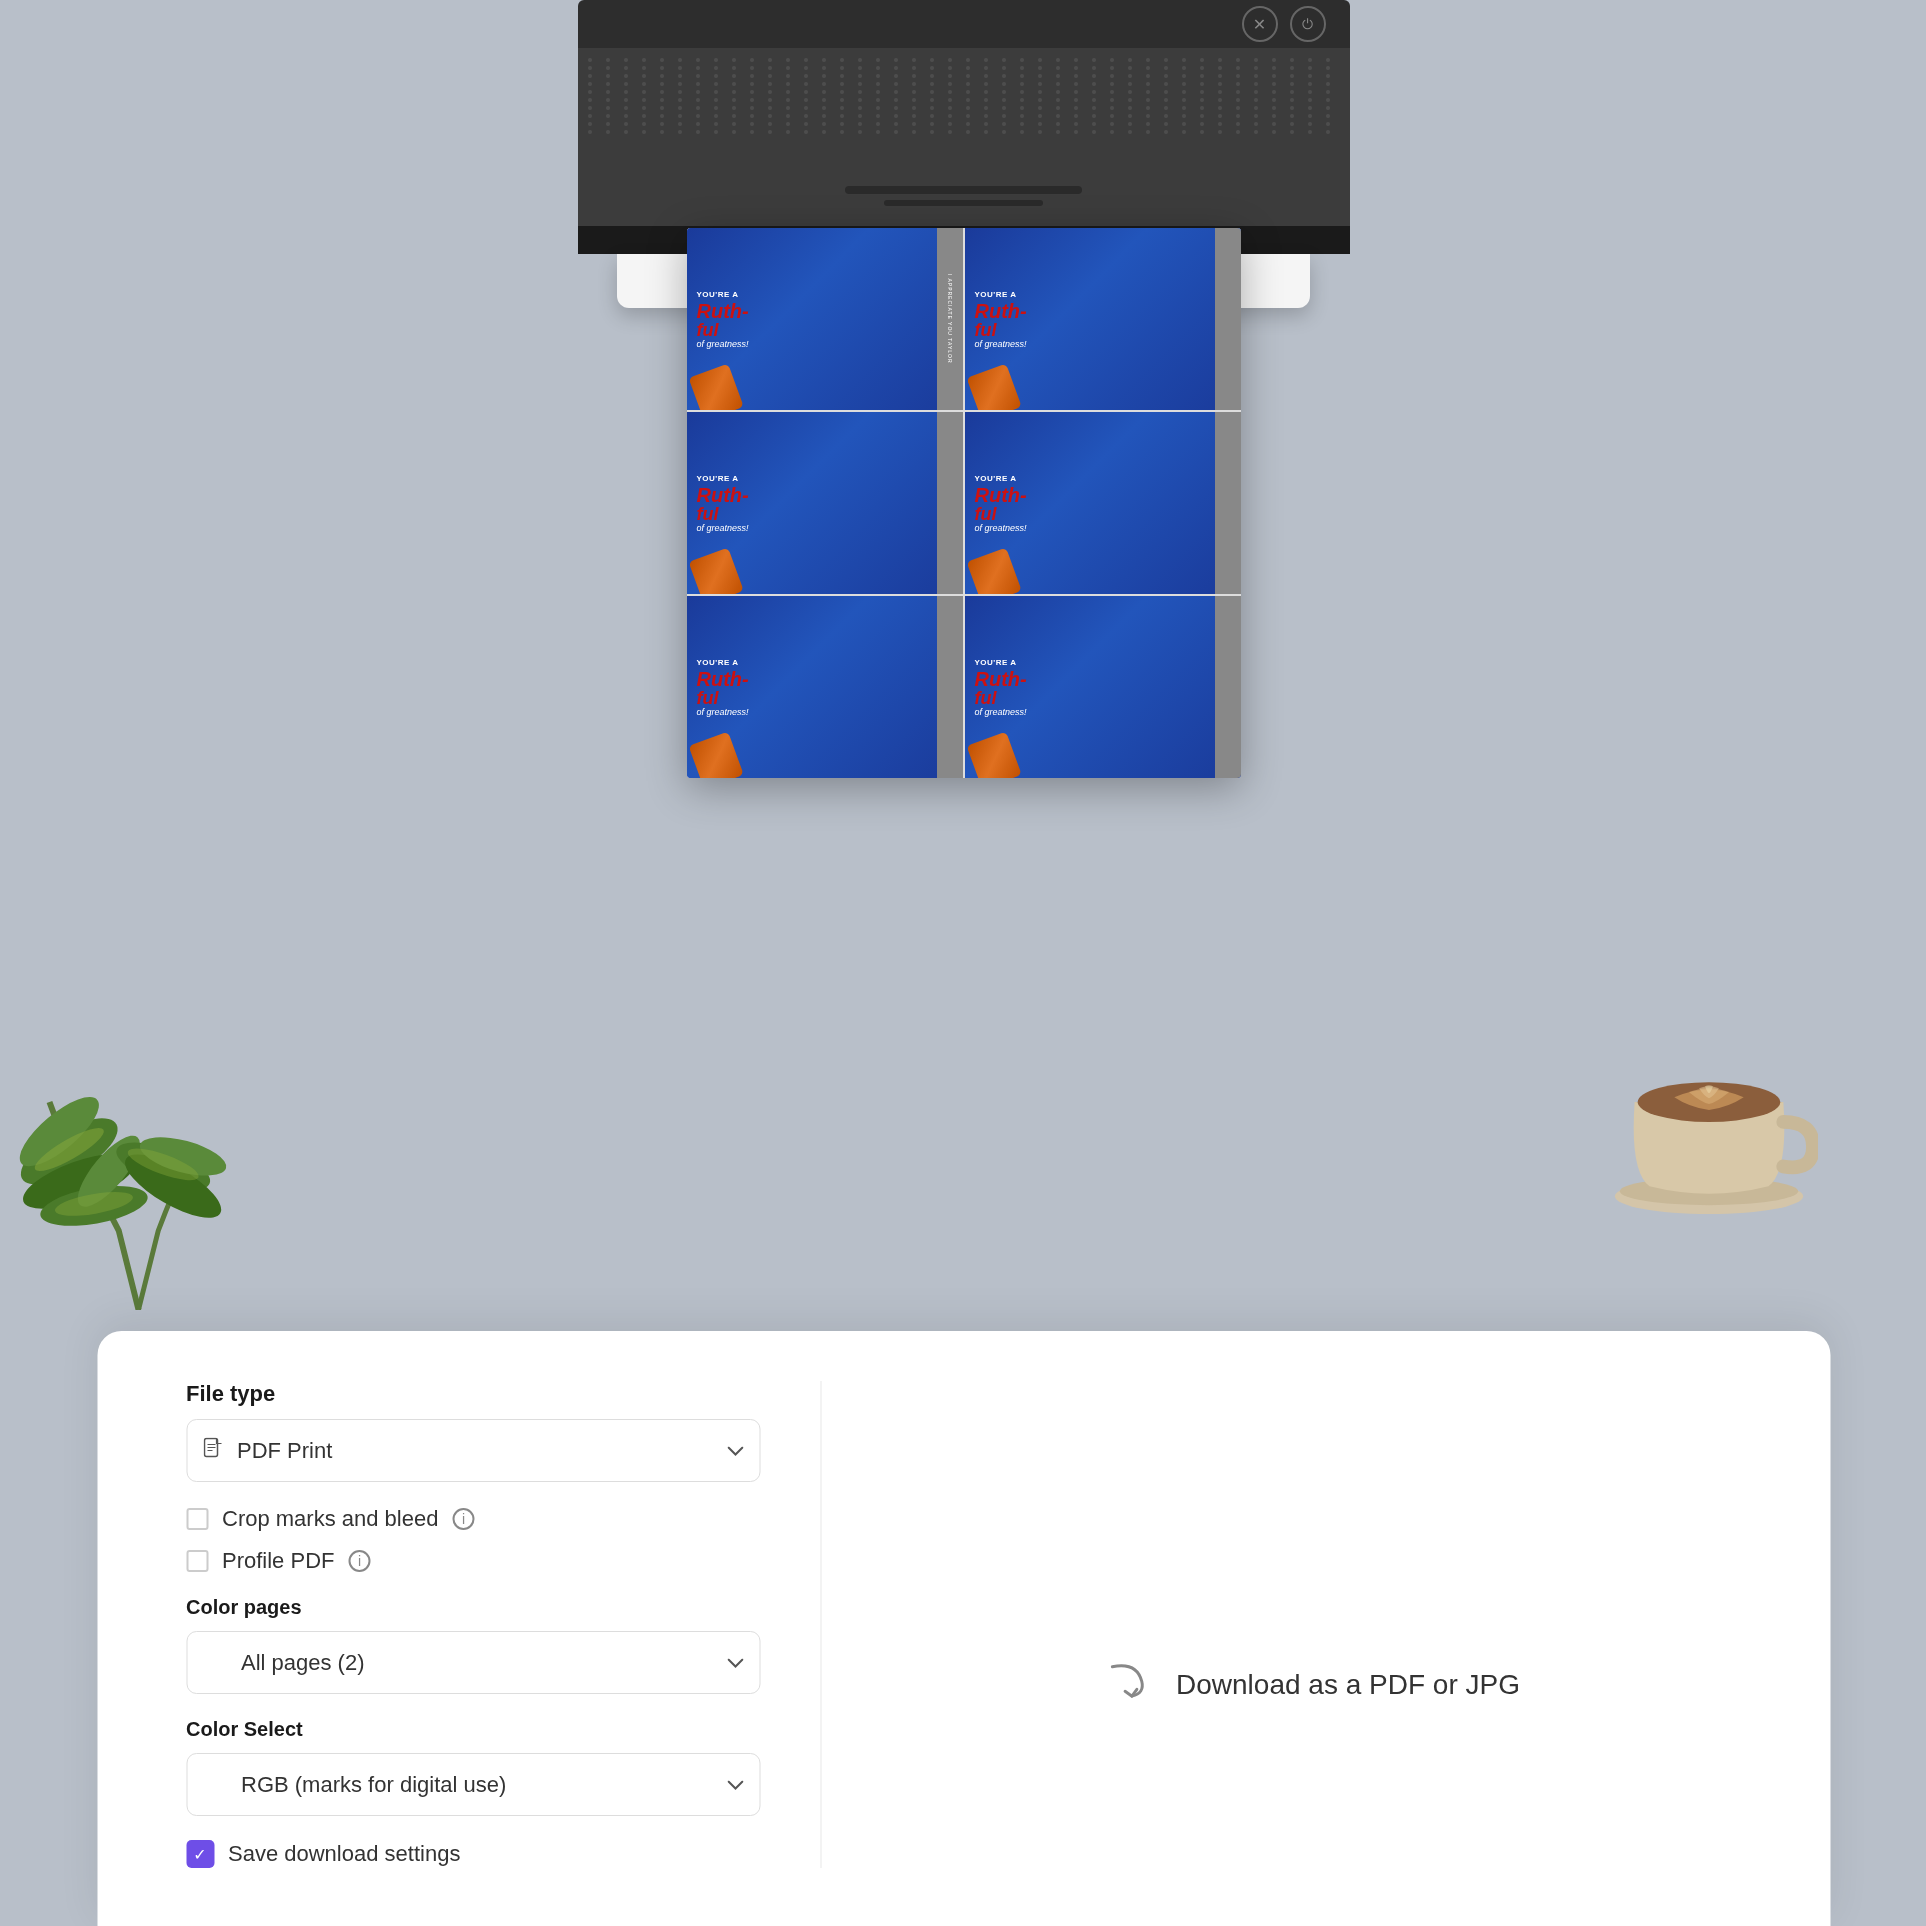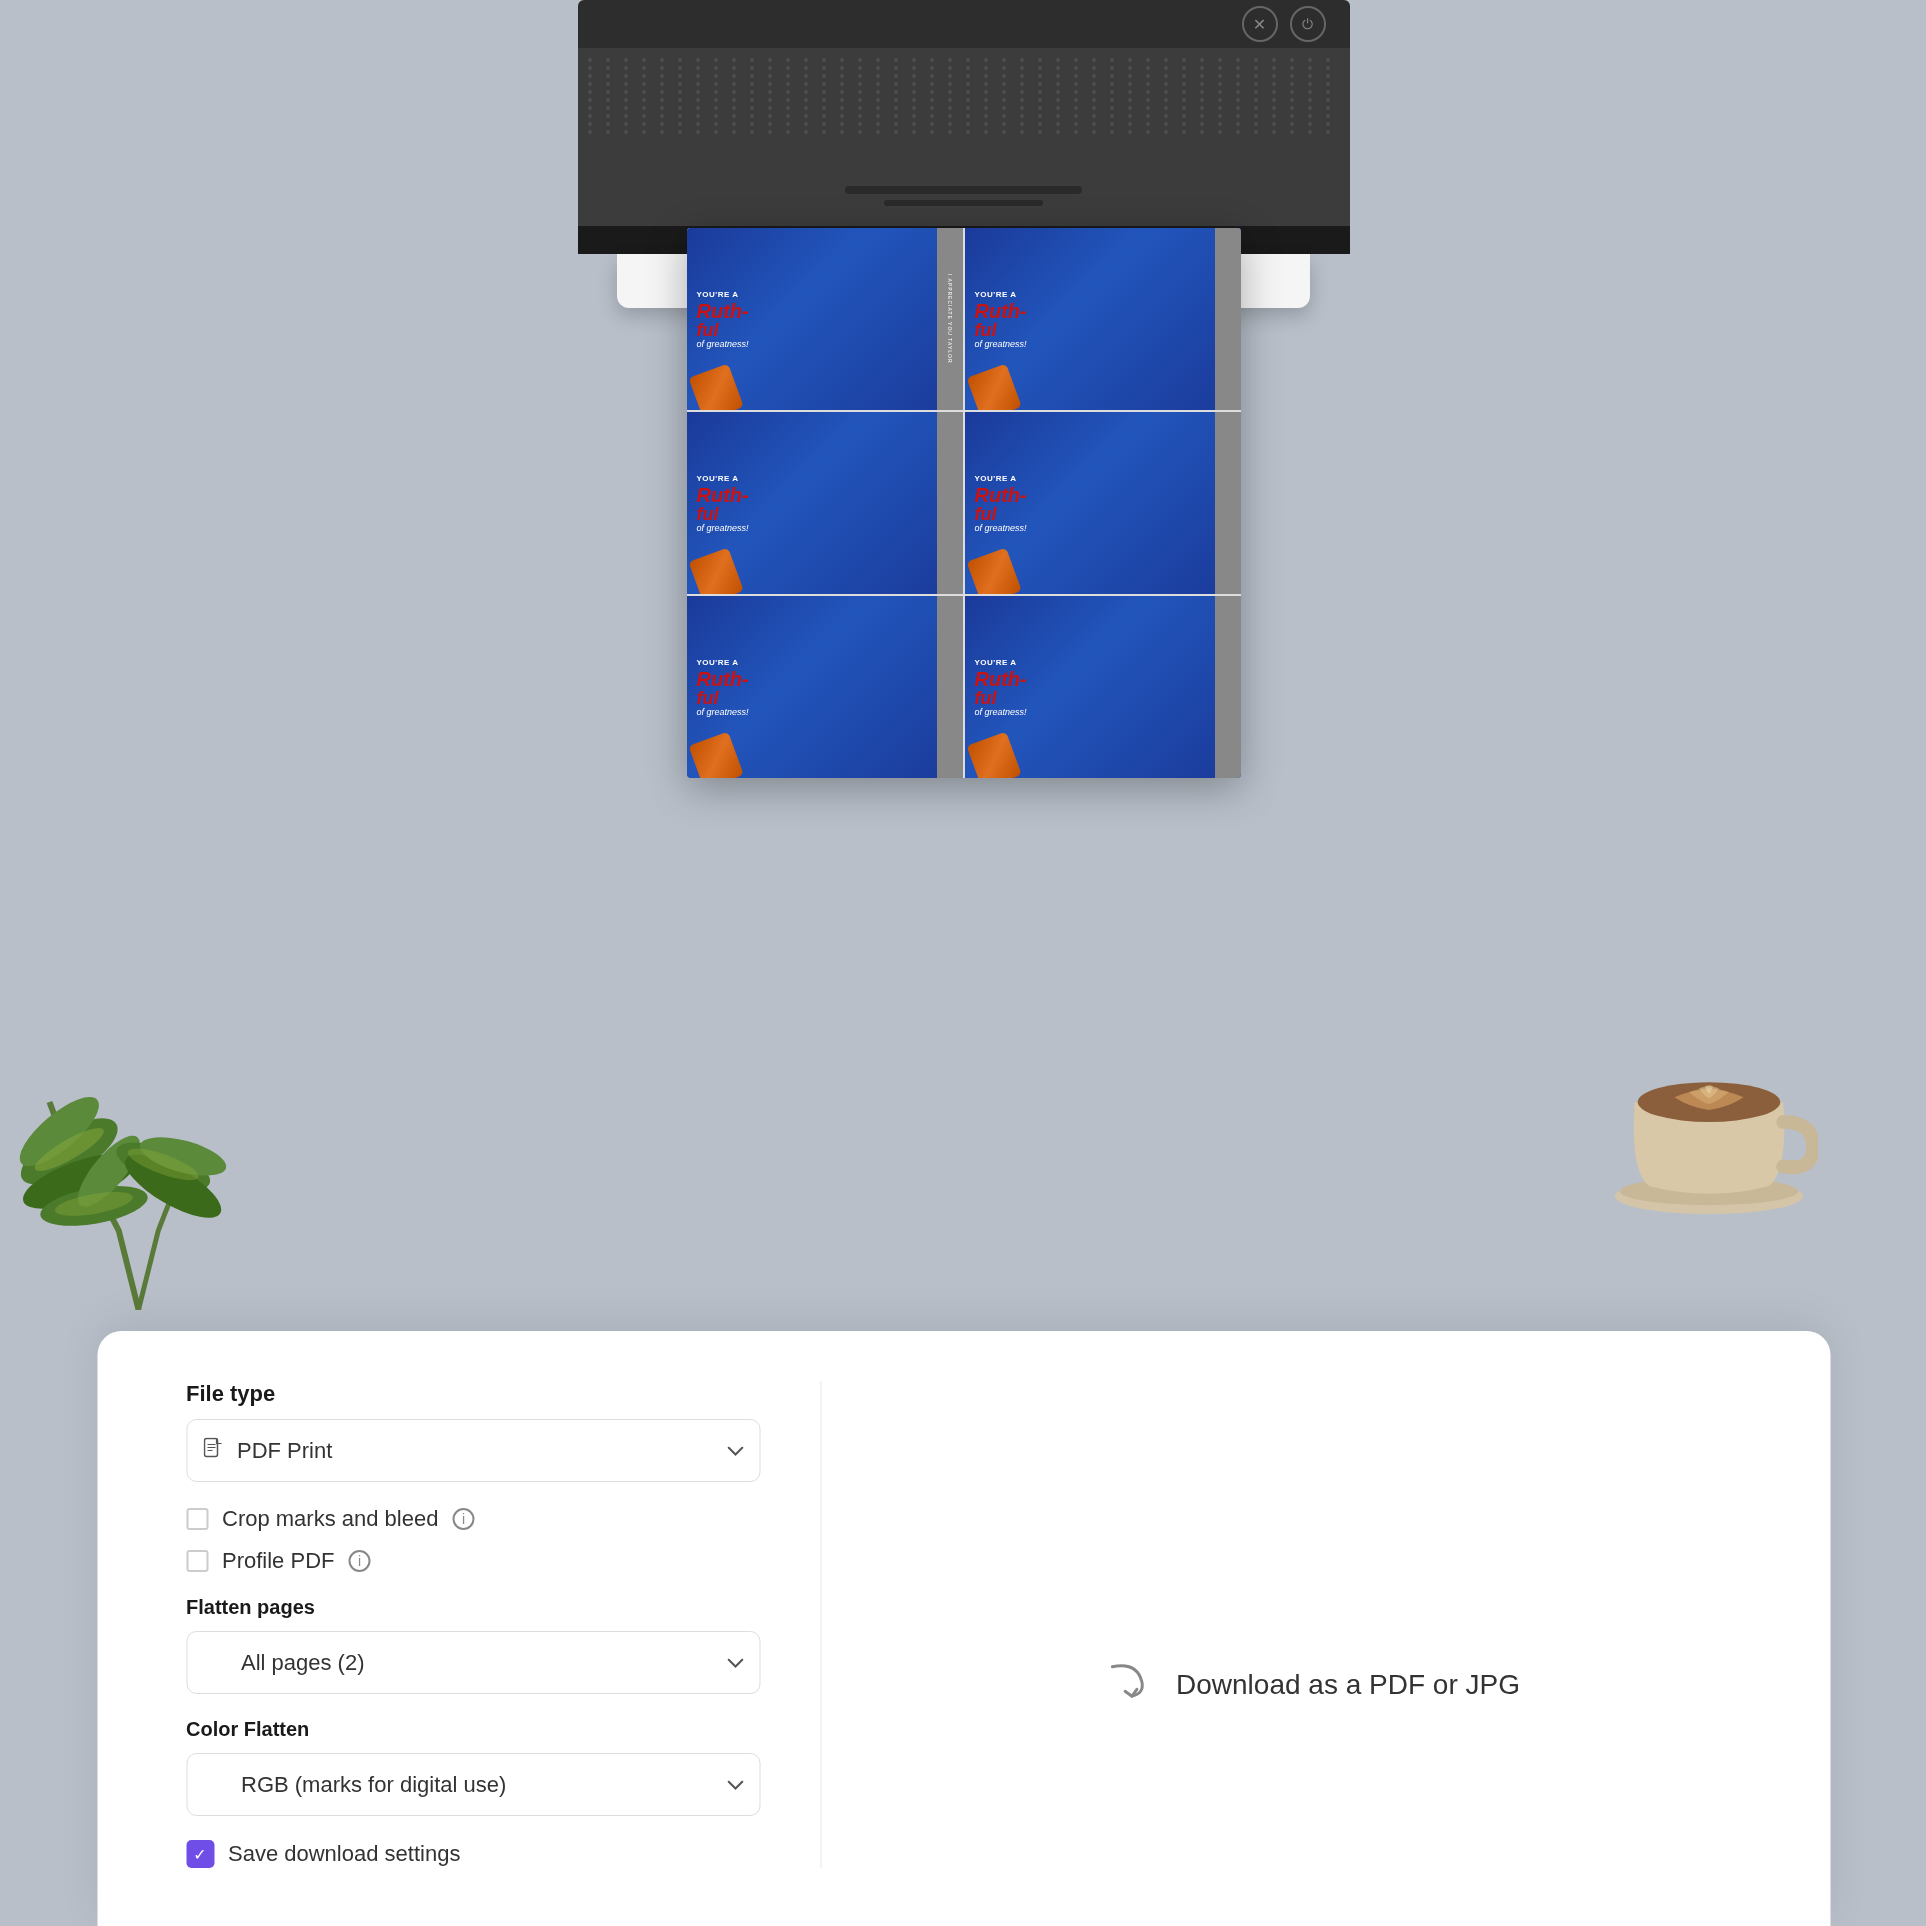--- a/index.html
+++ b/index.html
@@ -931,34 +931,34 @@
       <span>Crop marks and bleed</span>
       <div class="info-icon">i</div>
     </div>
 
     <div class="checkbox-row">
       <div class="checkbox-input"></div>
       <span>Profile PDF</span>
       <div class="info-icon">i</div>
     </div>
 
-    <div class="section-label" style="margin-top:22px;">Flatten pages</div>
+    <div class="section-label" style="margin-top:22px;">Color pages</div>
 
     <div class="select-wrapper">
       <div class="select-display">
         <span style="padding-left:4px;">All pages (2)</span>
         <span class="chevron-icon">
           <svg width="16" height="10" viewBox="0 0 16 10">
               <path d="M1 1l7 7 7-7" stroke="#555" stroke-width="2" fill="none" stroke-linecap="round"></path>
             </svg>
         </span>
       </div>
     </div>
 
-    <div class="section-label">Color Flatten</div>
+    <div class="section-label">Color Select</div>
 
     <div class="select-wrapper">
       <div class="select-display">
         <span style="padding-left:4px;">RGB (marks for digital use)</span>
         <span class="chevron-icon">
           <svg width="16" height="10" viewBox="0 0 16 10">
               <path d="M1 1l7 7 7-7" stroke="#555" stroke-width="2" fill="none" stroke-linecap="round"></path>
             </svg>
         </span>
       </div>

